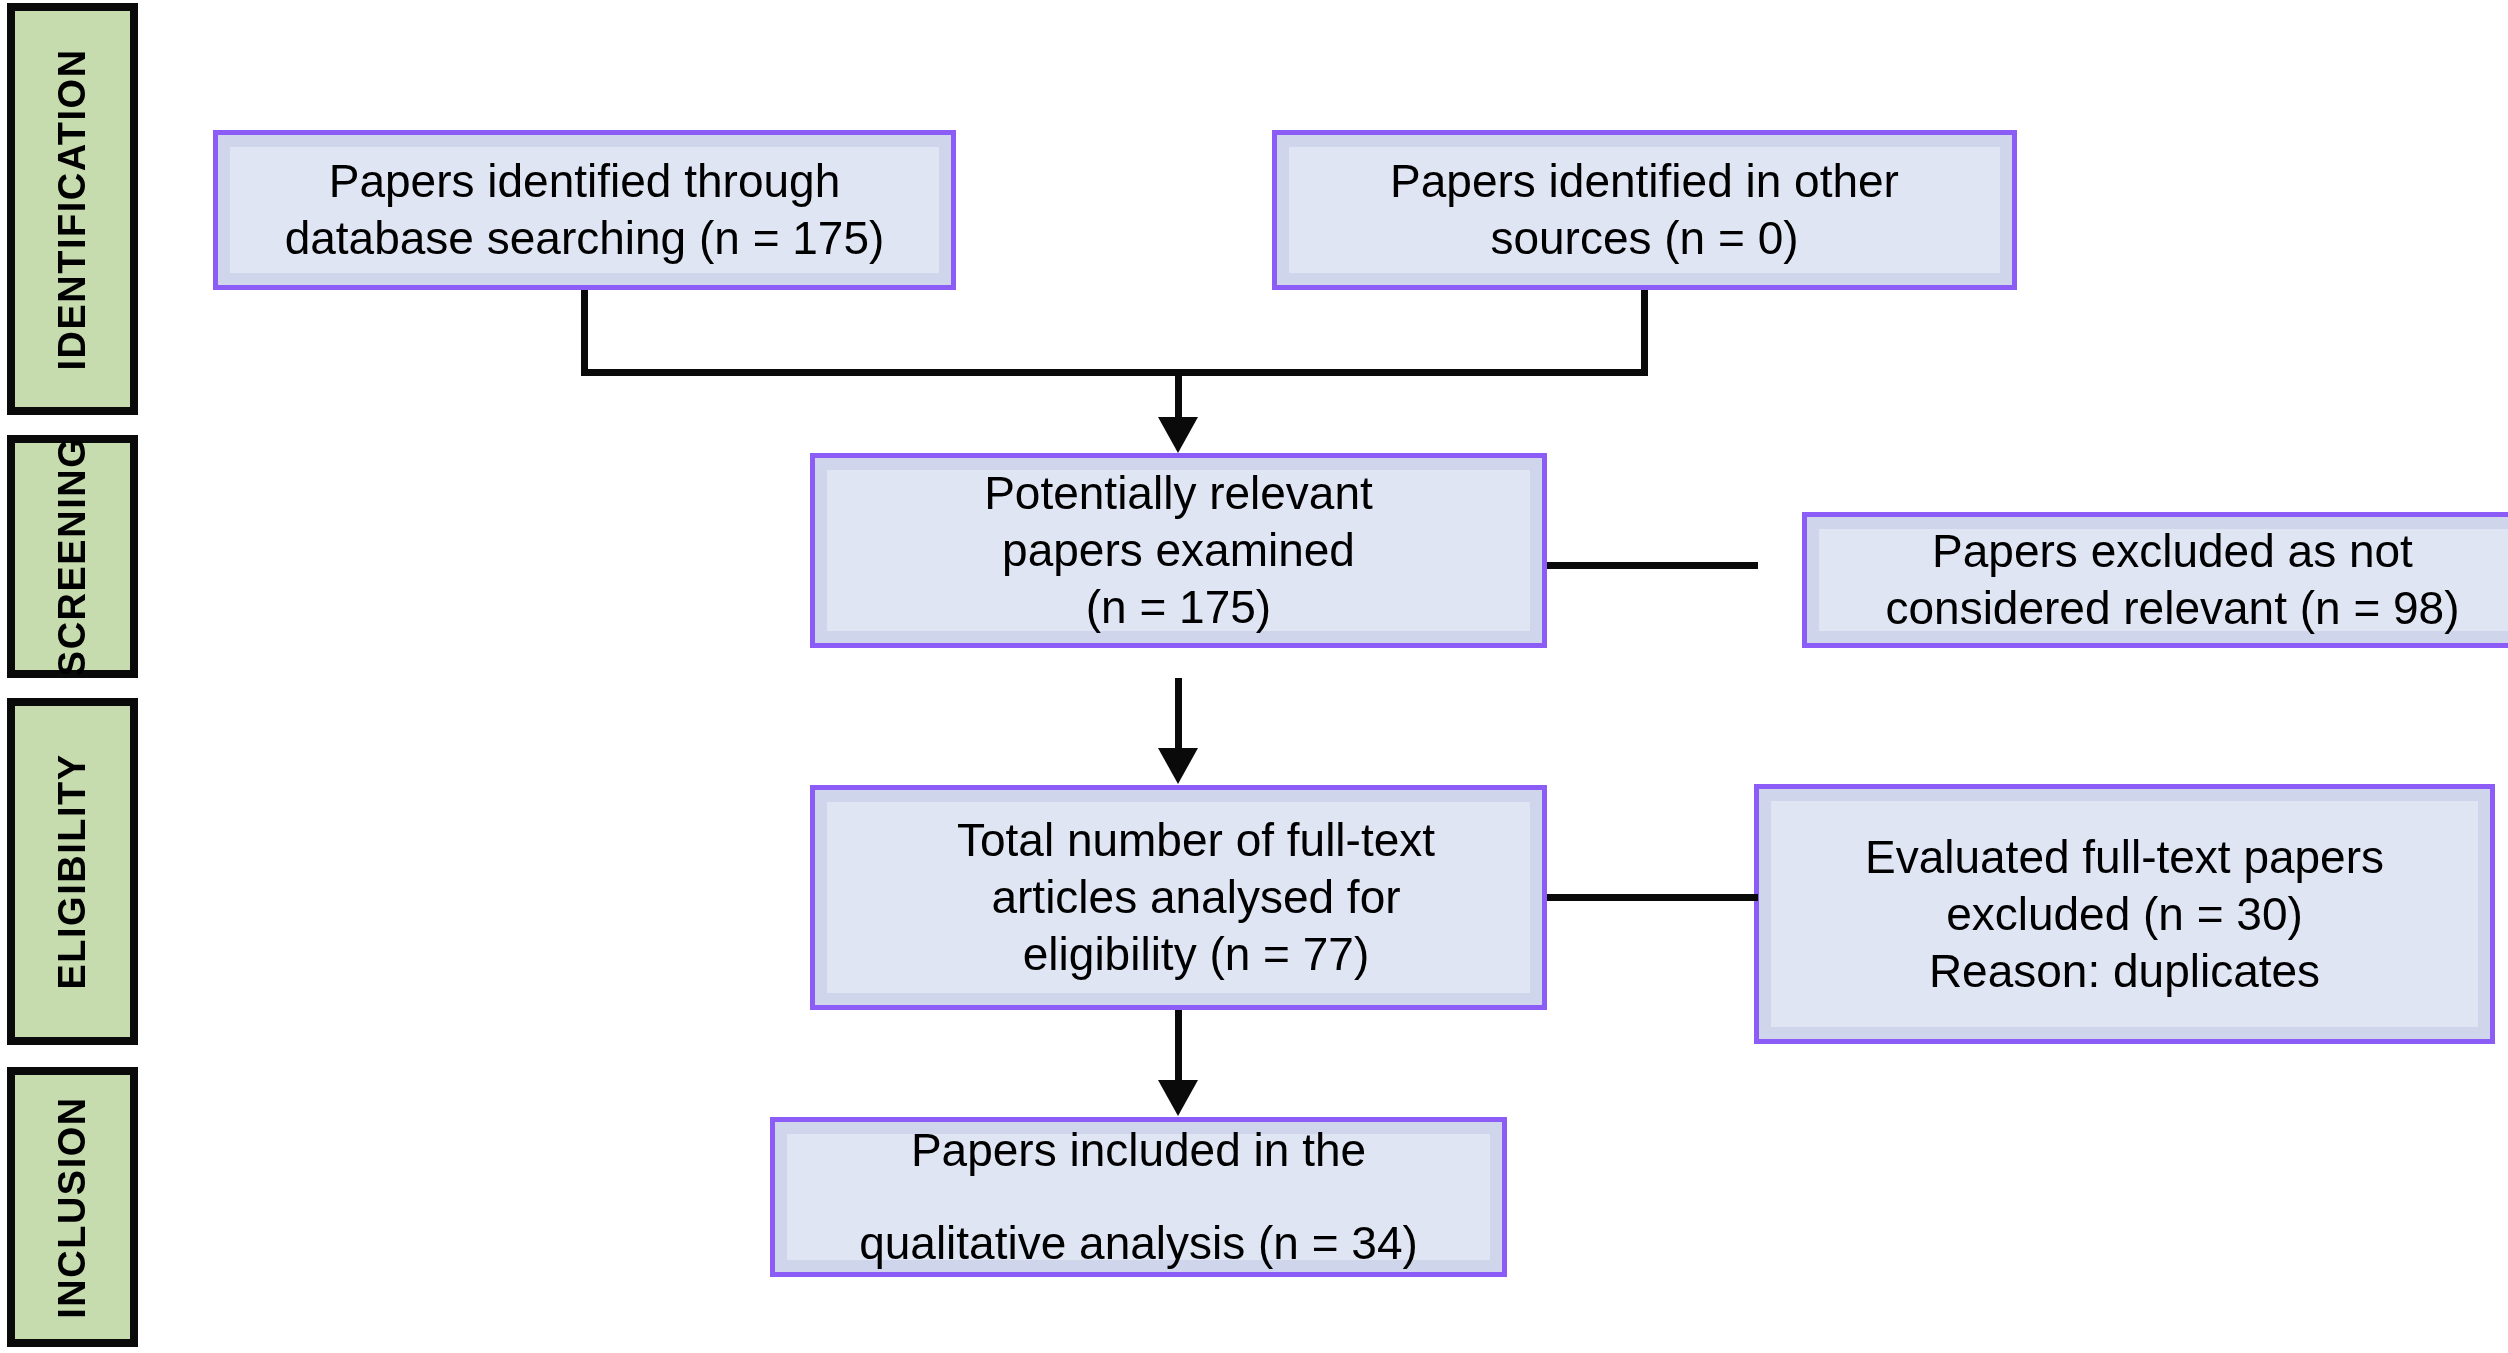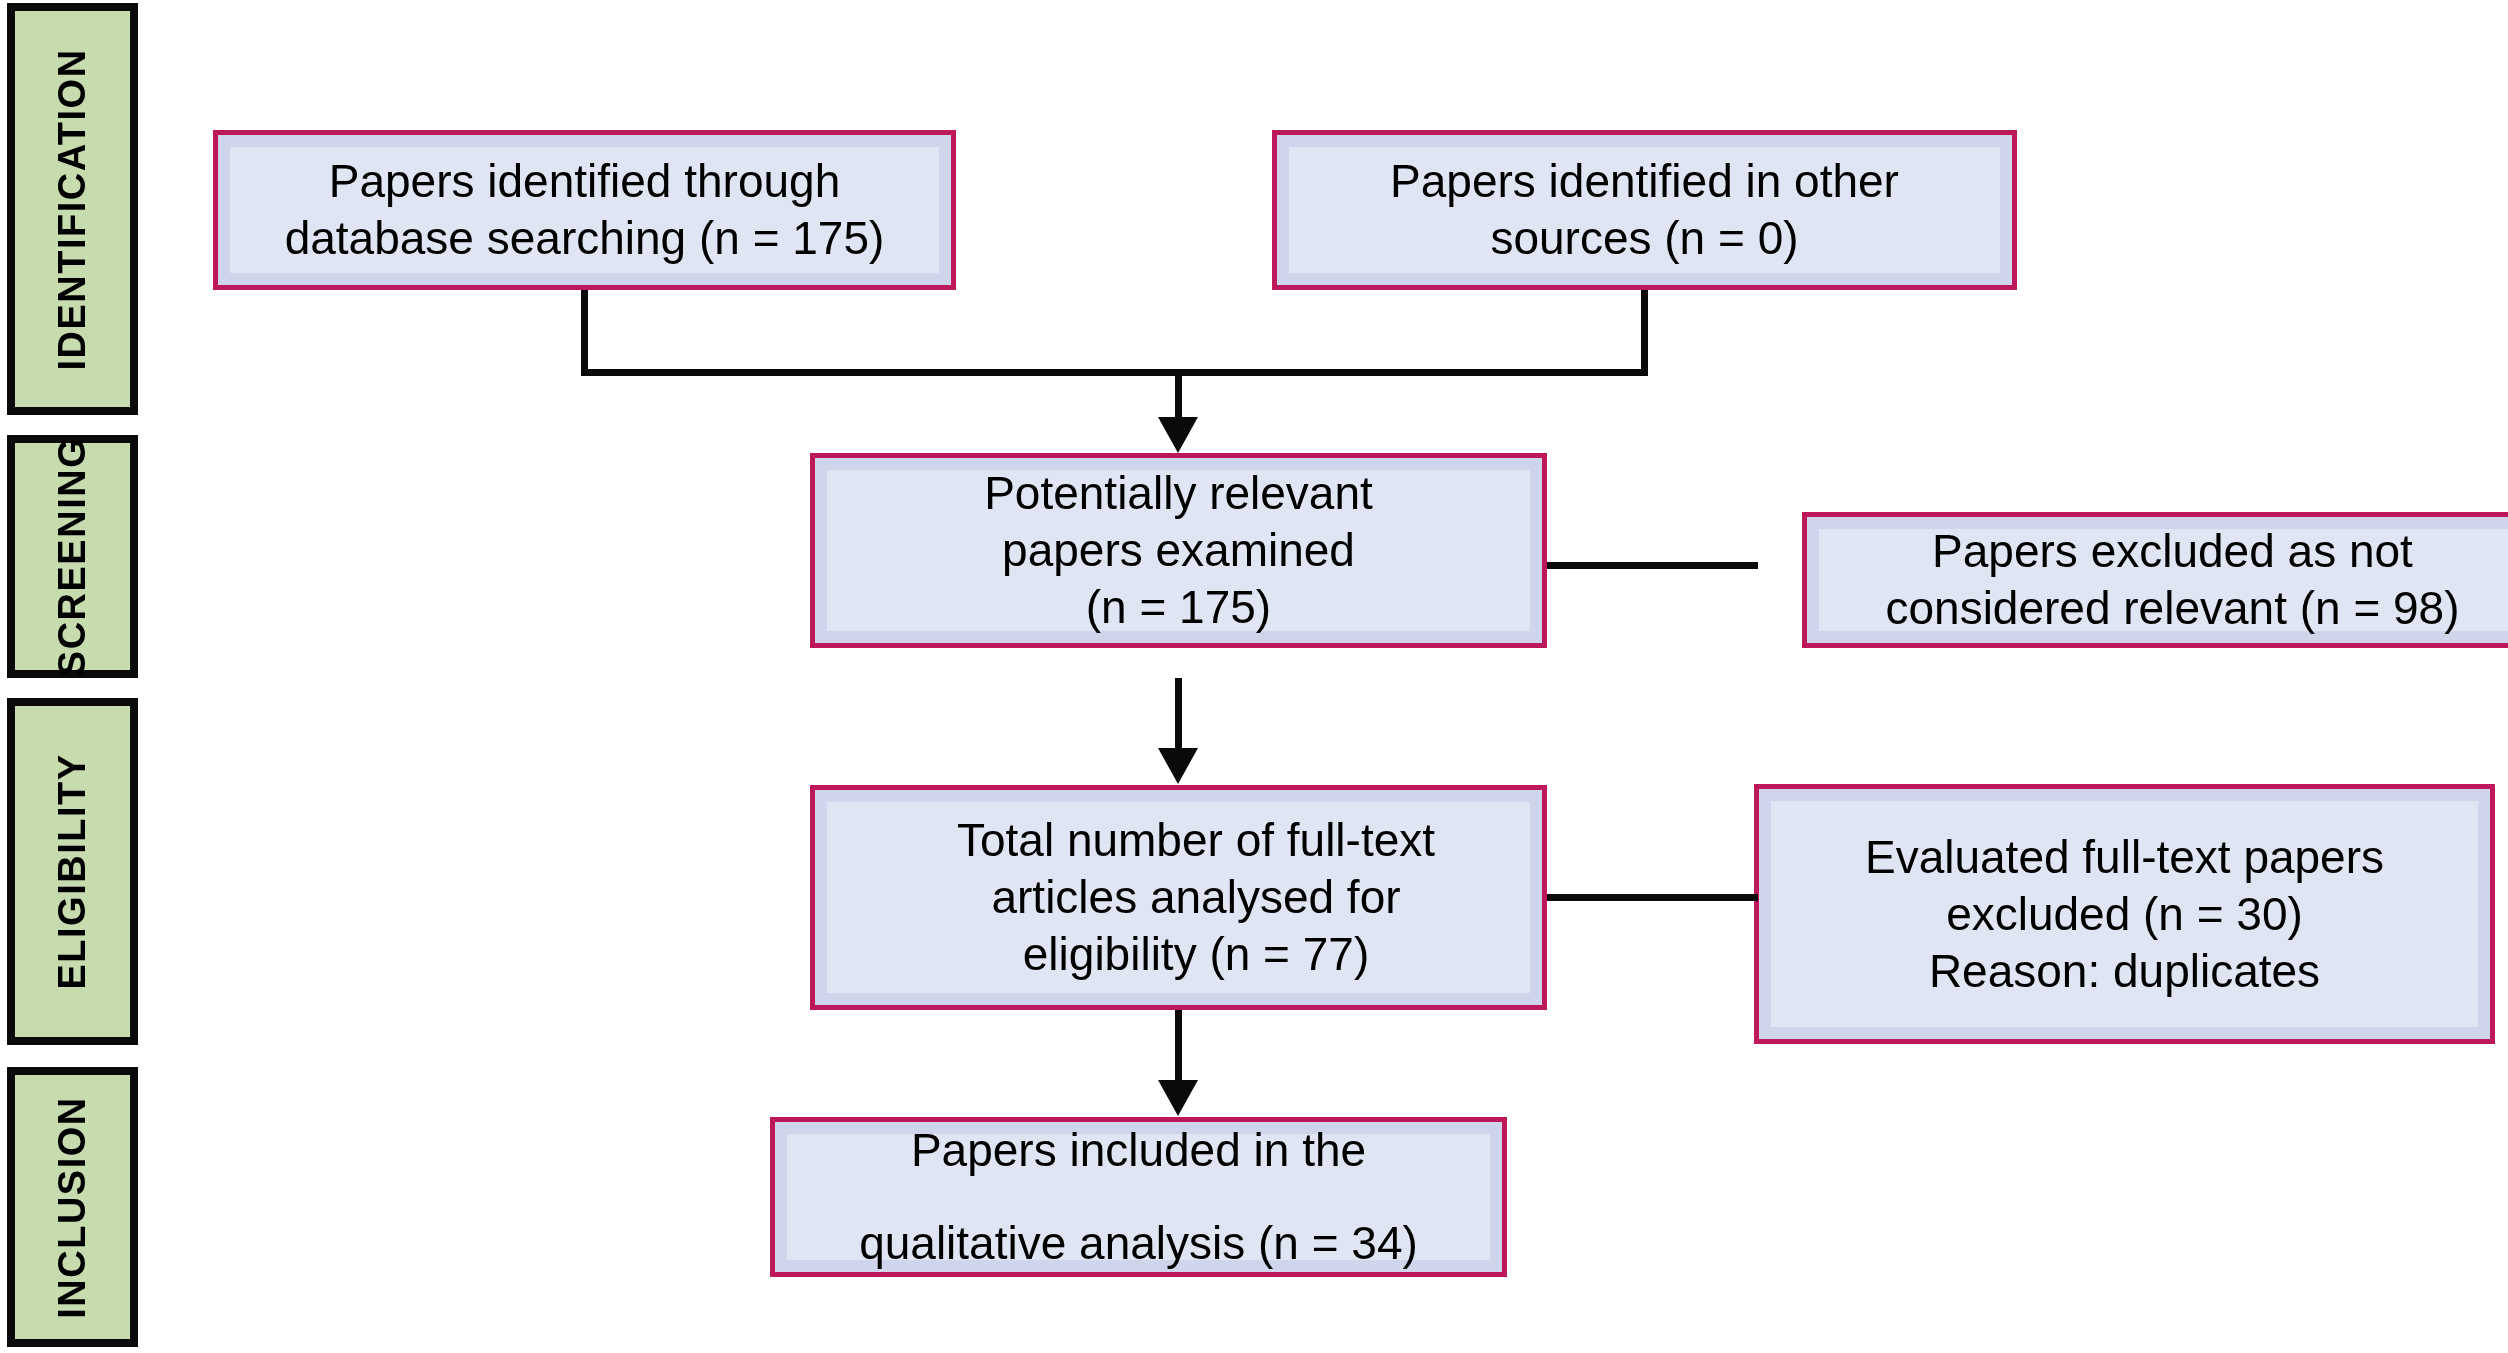--- a/index.html
+++ b/index.html
@@ -26,21 +26,21 @@
     white-space: nowrap;
     font-size: 38px;
     font-weight: bold;
     letter-spacing: 1.5px;
   }
   
   .fbox {
     position: absolute;
     box-sizing: border-box;
     background: #e0e5f4;
-    border: 5px solid #be185d;
+    border: 5px solid #8b5cf6;
     box-shadow: inset 0 0 0 12px #cfd6eb;
     display: flex;
     flex-direction: column;
     align-items: center;
     justify-content: center;
     text-align: center;
   }
   .fbox span {
     display: block;
     font-size: 46px;

